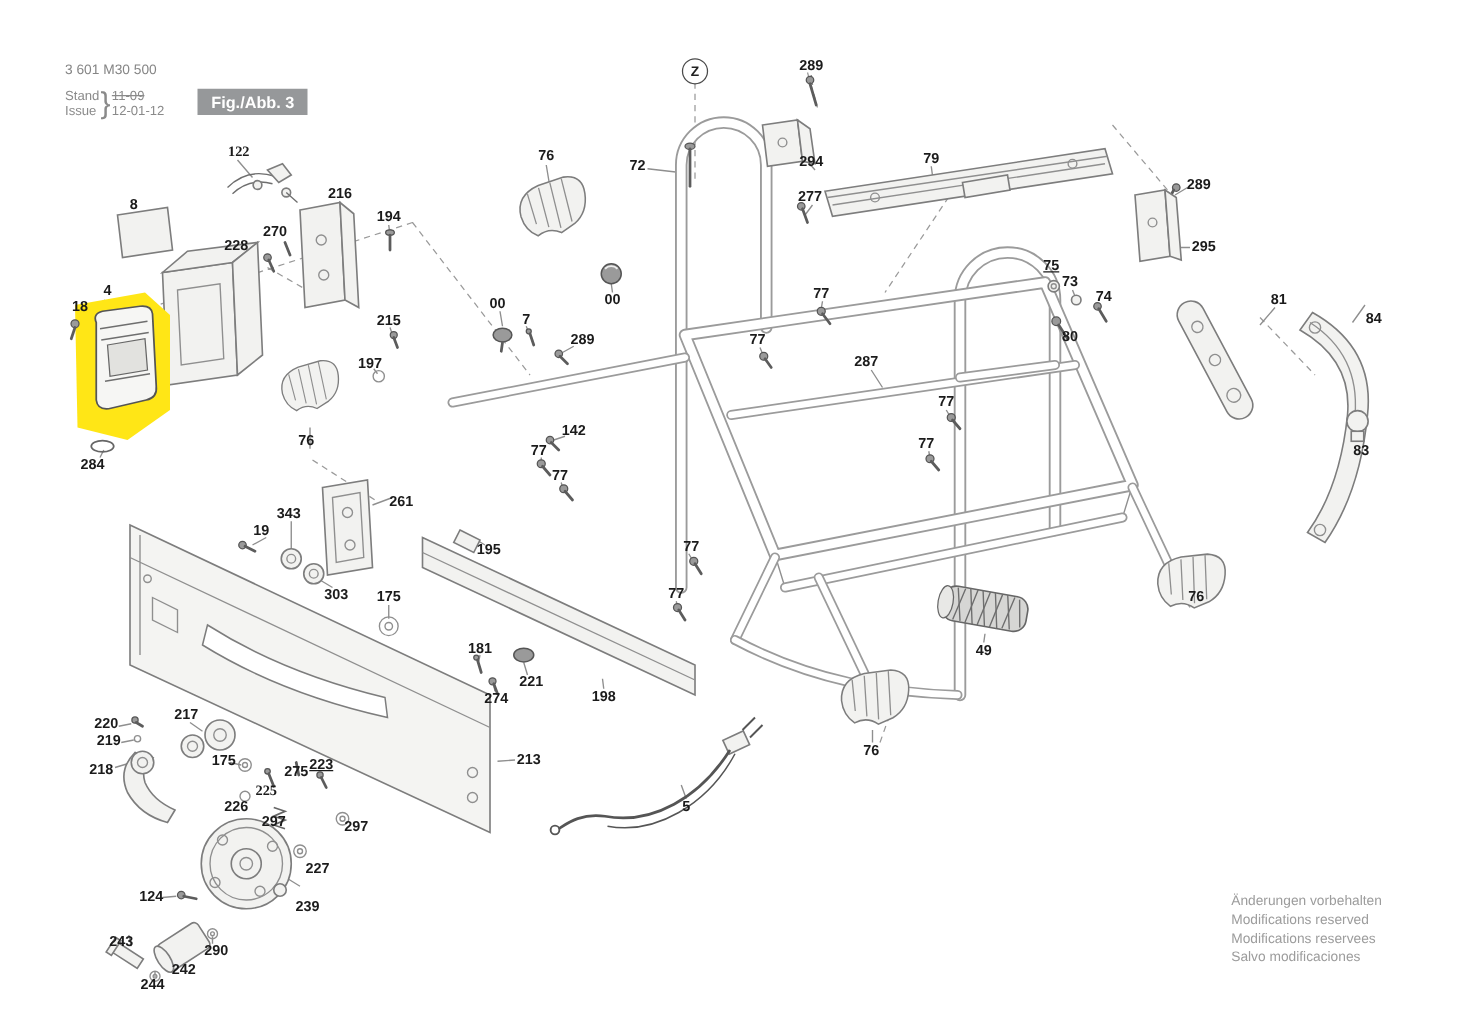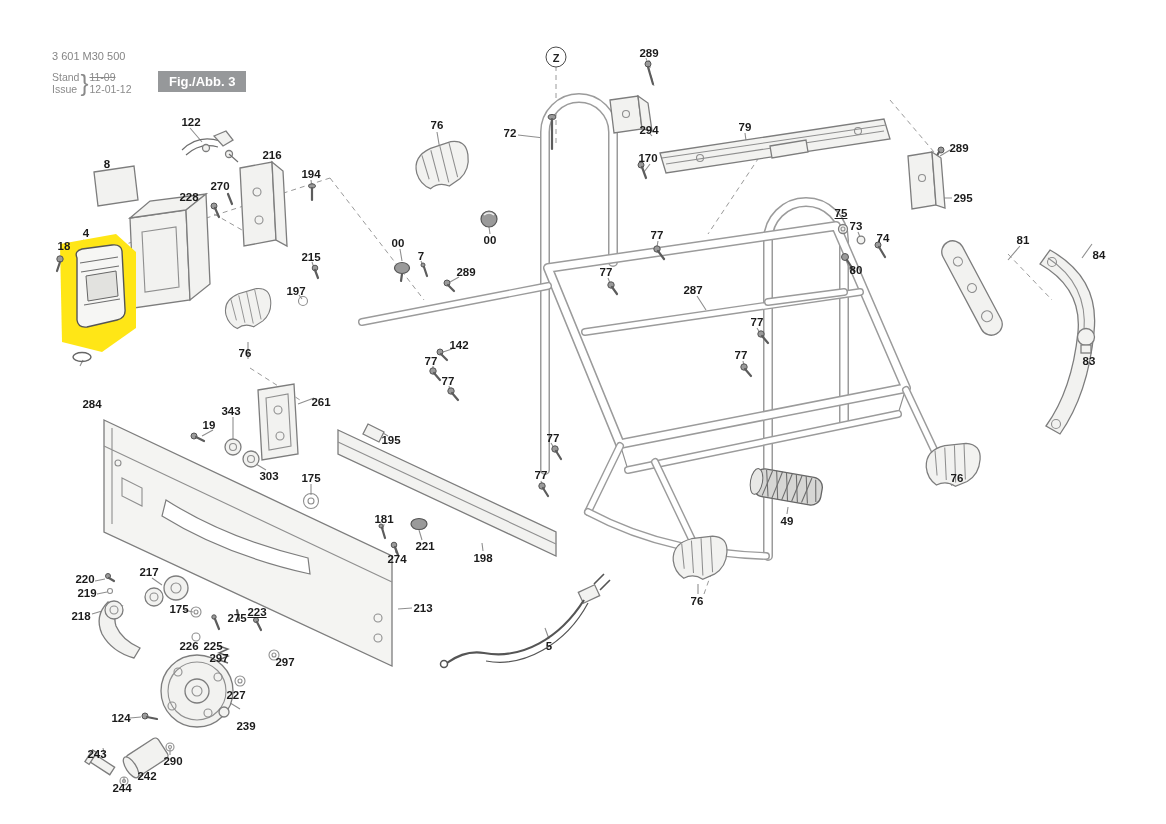--- a/index.html
+++ b/index.html
@@ -396,90 +396,96 @@
     <div class="si-right">
       <div class="struck">11-09</div>
       <div>12-01-12</div>
     </div>
   </div>
   <div class="fig-box">Fig./Abb. 3</div>
 
   <div class="z-marker" id="z-marker" style="left: 556px; top: 57px;">Z</div>
 
   <div id="labels-layer">
-      <div class="part-label" style="left: 191px; top: 122px;">122</div>
+      <div class="part-label" style="left: 191px; top: 122px; font-family: Liberation Serif, serif;">122</div>
       <div class="part-label" style="left: 107px; top: 164px;">8</div>
       <div class="part-label" style="left: 272px; top: 155px;">216</div>
       <div class="part-label" style="left: 220px; top: 186px;">270</div>
       <div class="part-label" style="left: 189px; top: 197px;">228</div>
       <div class="part-label" style="left: 311px; top: 174px;">194</div>
       <div class="part-label" style="left: 64px; top: 246px;">18</div>
       <div class="part-label" style="left: 86px; top: 233px;">4</div>
       <div class="part-label" style="left: 311px; top: 257px;">215</div>
       <div class="part-label" style="left: 296px; top: 291px;">197</div>
       <div class="part-label" style="left: 398px; top: 243px;">00</div>
       <div class="part-label" style="left: 421px; top: 256px;">7</div>
       <div class="part-label" style="left: 466px; top: 272px;">289</div>
       <div class="part-label" style="left: 437px; top: 125px;">76</div>
       <div class="part-label" style="left: 510px; top: 133px;">72</div>
       <div class="part-label" style="left: 649px; top: 53px;">289</div>
       <div class="part-label" style="left: 649px; top: 130px;">294</div>
-      <div class="part-label" style="left: 648px; top: 158px;">170</div>
+      <div class="part-label" style="left: 648px; top: 158px;">277</div>
       <div class="part-label" style="left: 745px; top: 127px;">79</div>
       <div class="part-label" style="left: 959px; top: 148px;">289</div>
       <div class="part-label" style="left: 963px; top: 198px;">295</div>
       <div class="part-label" style="left: 841px; top: 213px; text-decoration: underline;">75</div>
       <div class="part-label" style="left: 856px; top: 226px;">73</div>
       <div class="part-label" style="left: 883px; top: 238px;">74</div>
       <div class="part-label" style="left: 856px; top: 270px;">80</div>
       <div class="part-label" style="left: 657px; top: 235px;">77</div>
       <div class="part-label" style="left: 606px; top: 272px;">77</div>
       <div class="part-label" style="left: 693px; top: 290px;">287</div>
       <div class="part-label" style="left: 757px; top: 322px;">77</div>
       <div class="part-label" style="left: 741px; top: 355px;">77</div>
       <div class="part-label" style="left: 1023px; top: 240px;">81</div>
       <div class="part-label" style="left: 1099px; top: 238px; margin-top: 17px;">84</div>
       <div class="part-label" style="left: 1089px; top: 361px;">83</div>
       <div class="part-label" style="left: 490px; top: 240px;">00</div>
       <div class="part-label" style="left: 459px; top: 345px;">142</div>
       <div class="part-label" style="left: 431px; top: 361px;">77</div>
       <div class="part-label" style="left: 448px; top: 381px;">77</div>
       <div class="part-label" style="left: 245px; top: 353px;">76</div>
-      <div class="part-label" style="left: 92px; top: 372px; margin-top: 32px;">284</div>
+      <div class="part-label" style="left: 74px; top: 372px;">284</div>
       <div class="part-label" style="left: 321px; top: 402px;">261</div>
       <div class="part-label" style="left: 231px; top: 411px;">343</div>
       <div class="part-label" style="left: 209px; top: 425px;">19</div>
       <div class="part-label" style="left: 269px; top: 476px;">303</div>
       <div class="part-label" style="left: 311px; top: 478px;">175</div>
       <div class="part-label" style="left: 391px; top: 440px;">195</div>
       <div class="part-label" style="left: 553px; top: 438px;">77</div>
       <div class="part-label" style="left: 541px; top: 475px;">77</div>
       <div class="part-label" style="left: 384px; top: 519px;">181</div>
       <div class="part-label" style="left: 425px; top: 546px;">221</div>
       <div class="part-label" style="left: 397px; top: 559px;">274</div>
       <div class="part-label" style="left: 483px; top: 558px;">198</div>
       <div class="part-label" style="left: 423px; top: 608px;">213</div>
       <div class="part-label" style="left: 85px; top: 579px;">220</div>
       <div class="part-label" style="left: 87px; top: 593px;">219</div>
       <div class="part-label" style="left: 149px; top: 572px;">217</div>
       <div class="part-label" style="left: 81px; top: 616px;">218</div>
       <div class="part-label" style="left: 179px; top: 609px;">175</div>
-      <div class="part-label" style="left: 213px; top: 646px;">225</div>
+      <div class="part-label" style="left: 213px; top: 633px; font-family: Liberation Serif, serif;">225</div>
       <div class="part-label" style="left: 237px; top: 618px;">275</div>
       <div class="part-label" style="left: 257px; top: 612px; text-decoration: underline;">223</div>
       <div class="part-label" style="left: 189px; top: 646px;">226</div>
       <div class="part-label" style="left: 219px; top: 658px;">297</div>
       <div class="part-label" style="left: 285px; top: 662px;">297</div>
-      <div class="part-label" style="left: 236px; top: 695px;">227</div>
+      <div class="part-label" style="left: 236px; top: 695px; padding-left: 36px;">227</div>
       <div class="part-label" style="left: 246px; top: 714px; margin-top: 12px;">239</div>
       <div class="part-label" style="left: 121px; top: 718px;">124</div>
       <div class="part-label" style="left: 97px; top: 754px;">243</div>
       <div class="part-label" style="left: 173px; top: 761px;">290</div>
       <div class="part-label" style="left: 147px; top: 776px;">242</div>
       <div class="part-label" style="left: 122px; top: 788px;">244</div>
       <div class="part-label" style="left: 549px; top: 646px;">5</div>
       <div class="part-label" style="left: 787px; top: 521px;">49</div>
       <div class="part-label" style="left: 957px; top: 478px;">76</div>
       <div class="part-label" style="left: 697px; top: 601px;">76</div>
     </div>
 
+  <div class="footer">
+    <div>Änderungen vorbehalten</div>
+    <div>Modifications reserved</div>
+    <div>Modifications reservees</div>
+    <div>Salvo modificaciones</div>
+  </div>
 
 </div>
 
 </body></html>

